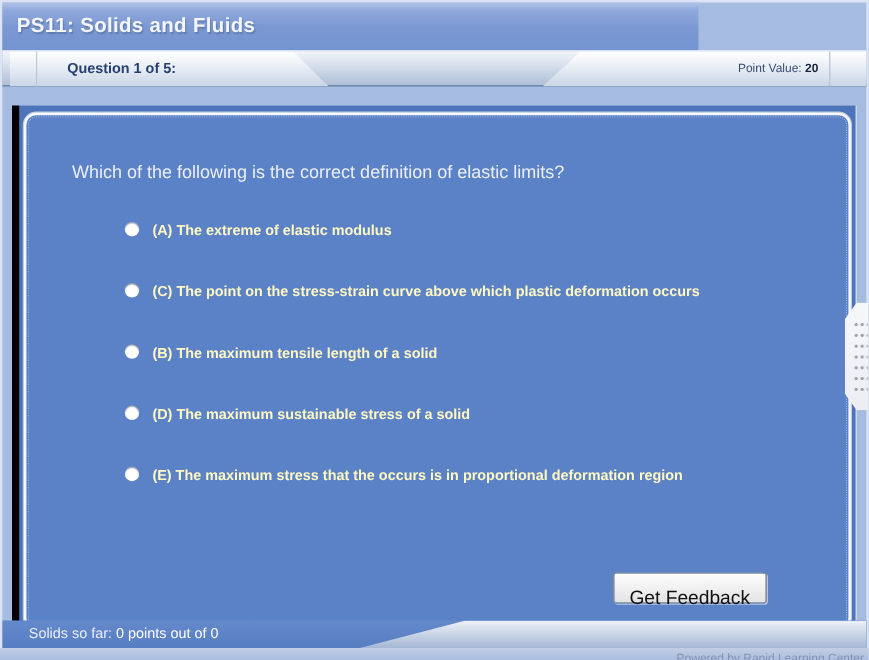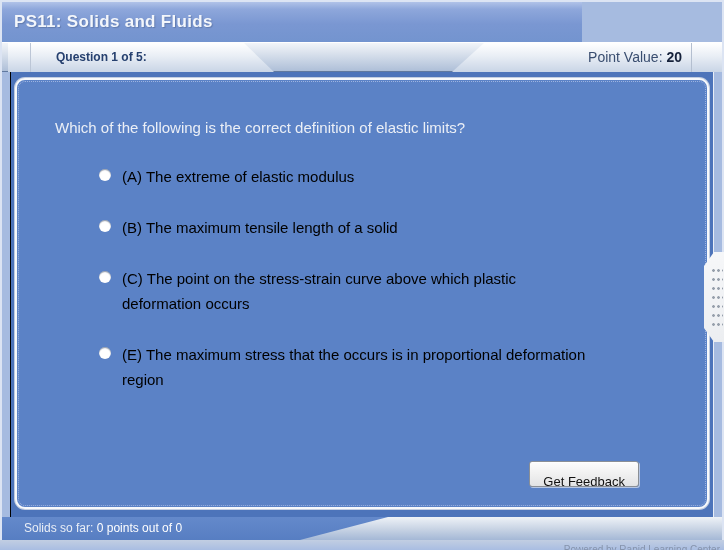--- a/index.html
+++ b/index.html
@@ -42,29 +42,29 @@
     clip-path: polygon(32px 0, 100% 0, 100% 100%, 0 100%);
   }
   .vline-left  { position: absolute; left: 28px;  top: 0; width: 1px; height: 29px; background: #bcc6d6; }
   .vline-right { position: absolute; right: 30px; top: 0; width: 1px; height: 29px; background: #b4bfd0; }
   .question-counter {
     position: absolute; left: 38px; top: 0; line-height: 29px;
     font-size: 12px; font-weight: bold; color: #26406f; margin-left: 16px;
   }
   .point-value {
     position: absolute; right: 40px; top: 0; line-height: 29px;
-    font-size: 14px; color: #3a4e70;
+    font-size: 10px; color: #3a4e70;
   }
   .point-value .pv-num { font-weight: bold; color: #15213a; }
 
   
   .mainarea {
-    position: absolute; left: 10px; top: 72px; width: 704px; height: 445px;
+    position: absolute; left: 10px; top: 88px; width: 704px; height: 445px;
     background: #4d74ba;
-    border-left: 1px solid #000000; border-right: 1px solid #e9eef6;
+    border-left: 6px solid #000000; border-right: 1px solid #e9eef6;
   }
   .panel {
     position: absolute; left: 4px; top: 6px; right: 4px; bottom: 8px;
     background: #5b82c6;
     border: 2px solid #f7f9fc; border-radius: 10px;
     box-shadow: 0 0 0 1px #c2cde0;
   }
   .panel::after {
     content: ""; position: absolute; inset: 1px;
     border: 1px dotted #9db3e0; border-radius: 7px; pointer-events: none;
@@ -75,27 +75,27 @@
   }
   .options { position: absolute; left: 82px; top: 84px; width: 510px; }
   .option-row { display: flex; gap: 11px; margin-bottom: 26px; }
   .radio-ball {
     flex: 0 0 12px; width: 12px; height: 12px; margin-top: 5px;
     border-radius: 50%;
     background: radial-gradient(circle at 45% 62%, #ffffff 55%, #eceef1 78%, #cdd3da 100%);
     box-shadow: inset 0 1px 1px rgba(40,55,80,0.45);
   }
   .option-label {
-    width: 472px; font-size: 15px; line-height: 25px; color: #000000;
+    width: 472px; font-size: 12px; line-height: 25px; color: #fef9c3; font-weight: bold;
   }
   .feedback-btn {
     position: absolute; right: 68px; top: 381px;
     height: 21px; padding: 12px 13px;
     font-family: "Liberation Sans", sans-serif;
-    font-size: 13px; color: #111111;
+    font-size: 16px; color: #111111;
     background: linear-gradient(180deg, #fdfdfd 0%, #efefef 55%, #e2e3e5 100%);
     border: 1px solid #8a8f96; border-radius: 3px;
     box-shadow: inset 0 1px 0 #ffffff, 1px 1px 0 rgba(255,255,255,0.55);
     cursor: pointer;
   }
 
   
   .scorebar {
     position: absolute; left: 2px; top: 517px; width: 720px; height: 23px;
     background: linear-gradient(180deg, #6489cb 0%, #577ec2 100%);
@@ -157,25 +157,29 @@
     <div class="panel">
       <div class="question-text">Which of the following is the correct definition of elastic limits?</div>
 
       <div class="options">
         <div class="option-row">
           <span class="radio-ball"></span>
           <span class="option-label">(A) The extreme of elastic modulus</span>
         </div>
         <div class="option-row">
           <span class="radio-ball"></span>
+          <span class="option-label">(C) The point on the stress-strain curve above which plastic deformation occurs</span>
+        </div>
+        <div class="option-row">
+          <span class="radio-ball"></span>
           <span class="option-label">(B) The maximum tensile length of a solid</span>
         </div>
         <div class="option-row">
           <span class="radio-ball"></span>
-          <span class="option-label">(C) The point on the stress-strain curve above which plastic deformation occurs</span>
+          <span class="option-label">(D) The maximum sustainable stress of a solid</span>
         </div>
         <div class="option-row">
           <span class="radio-ball"></span>
           <span class="option-label">(E) The maximum stress that the occurs is in proportional deformation region</span>
         </div>
       </div>
 
       <button class="feedback-btn">Get Feedback</button>
     </div>
   </div>

